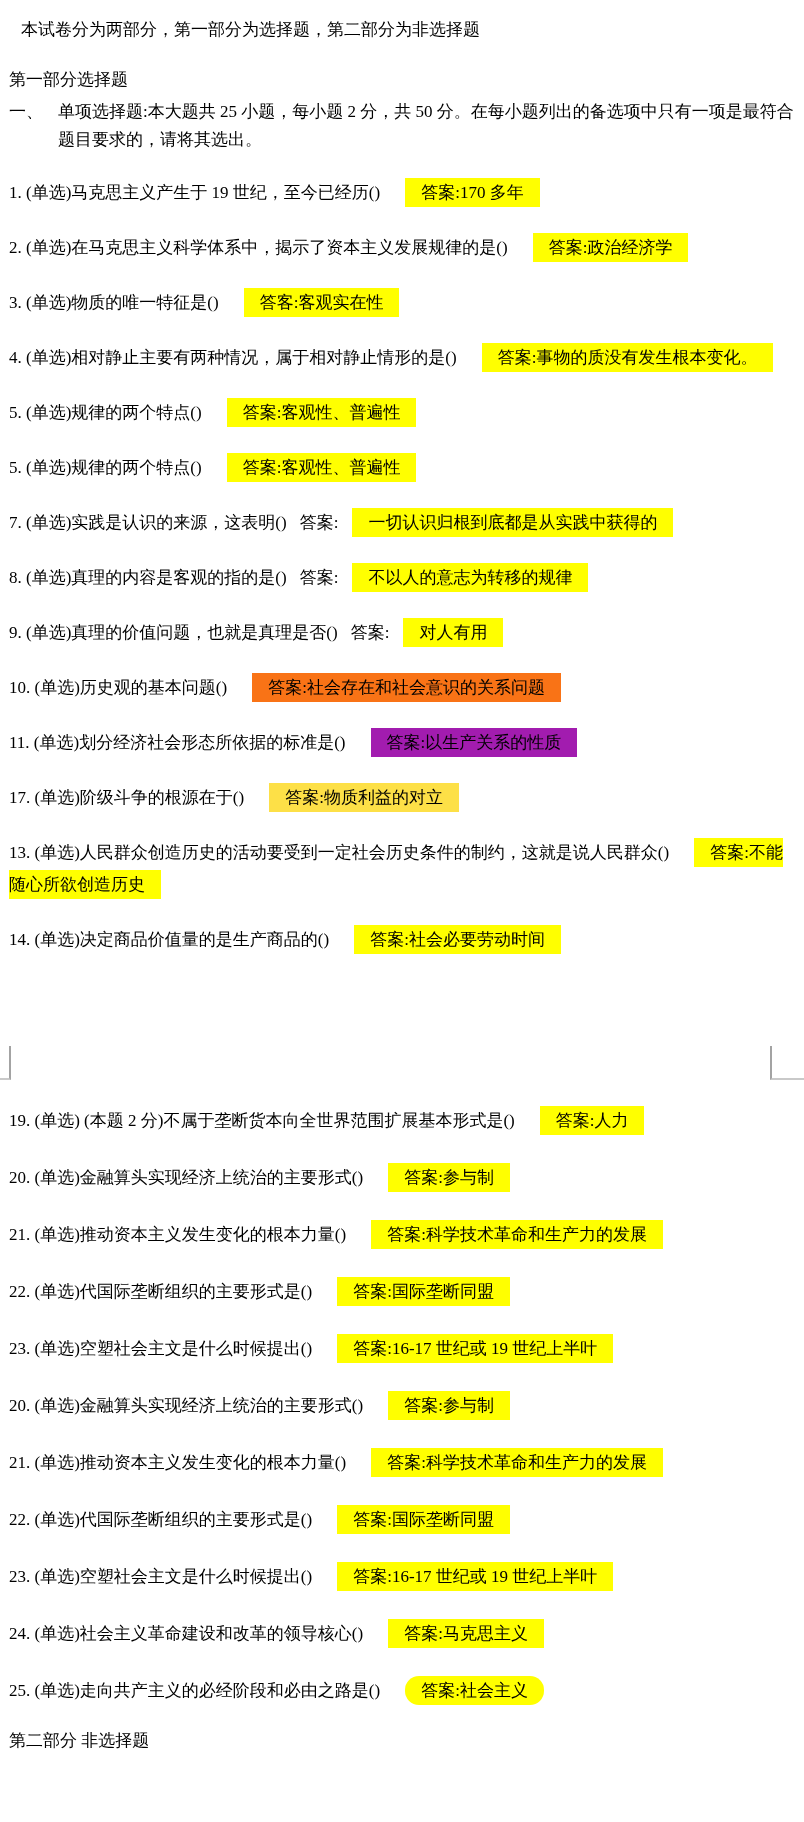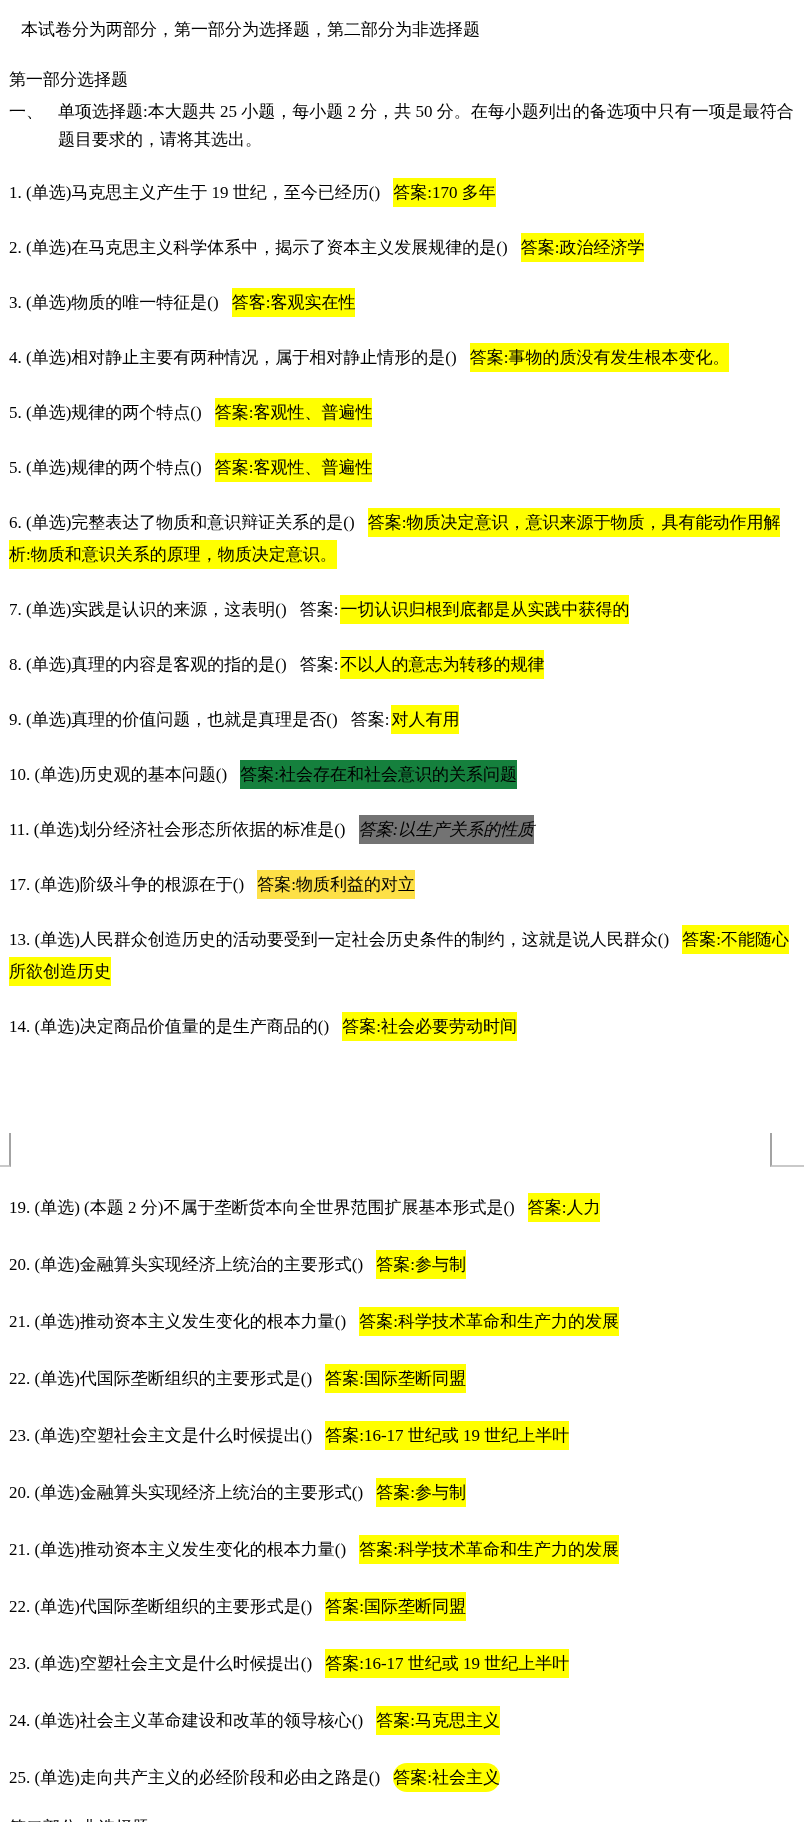--- a/index.html
+++ b/index.html
@@ -13,21 +13,21 @@
   .note{margin:12px;line-height:24px;}
   .part-heading{font-size:17px;font-weight:normal;margin:26px 0 0 0;line-height:24px;}
   .part-heading.part2{margin-top:22px;}
   .section-intro{margin-top:6px;display:flex;line-height:28px;}
   .section-marker{flex:0 0 49px;}
   .section-intro-text{flex:1;}
   .question{margin:23px 0 0 0;line-height:32px;}
   #questions-page2 .question{margin-top:25px;}
   .q-stem{margin-right:13px;}
   .q-answer-plain{margin-right:2px;}
-  mark.q-answer{background:#ffff00;color:#000;padding:5px 0;}
+  mark.q-answer{background:#ffff00;color:#000;padding:5px 16px;margin-left:12px;}
   .page-break{position:relative;height:34px;margin:90px -9px 0 -9px;}
   .corner{position:absolute;top:0;height:32px;}
   .corner-left{left:0;width:9px;border-right:2px solid #a3a3a3;border-bottom:2px solid #c9c9c9;}
   .corner-right{right:0;width:32px;border-left:2px solid #a3a3a3;border-bottom:2px solid #c9c9c9;}
 </style>
 </head>
 <body>
 
 <div class="page">
 
@@ -46,31 +46,30 @@
   <p class="question"><span class="q-stem">2. (单选)在马克思主义科学体系中，揭示了资本主义发展规律的是()</span><mark class="q-answer" style="background: rgb(255, 255, 0);">答案:政治经济学</mark></p>
 
   <p class="question"><span class="q-stem">3. (单选)物质的唯一特征是()</span><mark class="q-answer" style="background: rgb(255, 255, 0);">答客:客观实在性</mark></p>
 
   <p class="question"><span class="q-stem">4. (单选)相对静止主要有两种情况，属于相对静止情形的是()</span><mark class="q-answer" style="background: rgb(255, 255, 0);">答案:事物的质没有发生根本变化。</mark></p>
 
   <p class="question"><span class="q-stem">5. (单选)规律的两个特点()</span><mark class="q-answer" style="background: rgb(255, 255, 0);">答案:客观性、普遍性</mark></p>
 
   <p class="question"><span class="q-stem">5. (单选)规律的两个特点()</span><mark class="q-answer" style="background: rgb(255, 255, 0);">答案:客观性、普遍性</mark></p>
 
-  <p class="question"><span class="q-stem">6. (单选)完整表达了物质和意识辩证关系的是()</span><mark class="q-answer" style="background: rgb(255, 255, 0);">答案:物质决定意识，意识来源于物质，具有能动作用解析:物质和意识关系的原理，物质决定意识。</mark></p>
 
   <p class="question"><span class="q-stem">7. (单选)实践是认识的来源，这表明()</span><span class="q-answer-plain">答案:</span><mark class="q-answer" style="background: rgb(255, 255, 0);">一切认识归根到底都是从实践中获得的</mark></p>
 
   <p class="question"><span class="q-stem">8. (单选)真理的内容是客观的指的是()</span><span class="q-answer-plain">答案:</span><mark class="q-answer" style="background: rgb(255, 255, 0);">不以人的意志为转移的规律</mark></p>
 
   <p class="question"><span class="q-stem">9. (单选)真理的价值问题，也就是真理是否()</span><span class="q-answer-plain">答案:</span><mark class="q-answer" style="background: rgb(255, 255, 0);">对人有用</mark></p>
 
-  <p class="question"><span class="q-stem">10. (单选)历史观的基本问题()</span><mark class="q-answer" style="background: #15803d;">答案:社会存在和社会意识的关系问题</mark></p>
+  <p class="question"><span class="q-stem">10. (单选)历史观的基本问题()</span><mark class="q-answer" style="background: #f97316;">答案:社会存在和社会意识的关系问题</mark></p>
 
-  <p class="question"><span class="q-stem">11. (单选)划分经济社会形态所依据的标准是()</span><mark class="q-answer" style="background: #737373; font-style: italic;">答案:以生产关系的性质</mark></p>
+  <p class="question"><span class="q-stem">11. (单选)划分经济社会形态所依据的标准是()</span><mark class="q-answer" style="background: #a21caf;">答案:以生产关系的性质</mark></p>
 
   <p class="question"><span class="q-stem">17. (单选)阶级斗争的根源在于()</span><mark class="q-answer" style="background: #fde047;">答案:物质利益的对立</mark></p>
 
   <p class="question"><span class="q-stem">13. (单选)人民群众创造历史的活动要受到一定社会历史条件的制约，这就是说人民群众()</span><mark class="q-answer" style="background: rgb(255, 255, 0);">答案:不能随心所欲创造历史</mark></p>
 
   <p class="question"><span class="q-stem">14. (单选)决定商品价值量的是生产商品的()</span><mark class="q-answer" style="background: rgb(255, 255, 0); font-family: Liberation Serif, serif;">答案:社会必要劳动时间</mark></p>
 </div>
 
   <div class="page-break">
     <span class="corner corner-left"></span>

